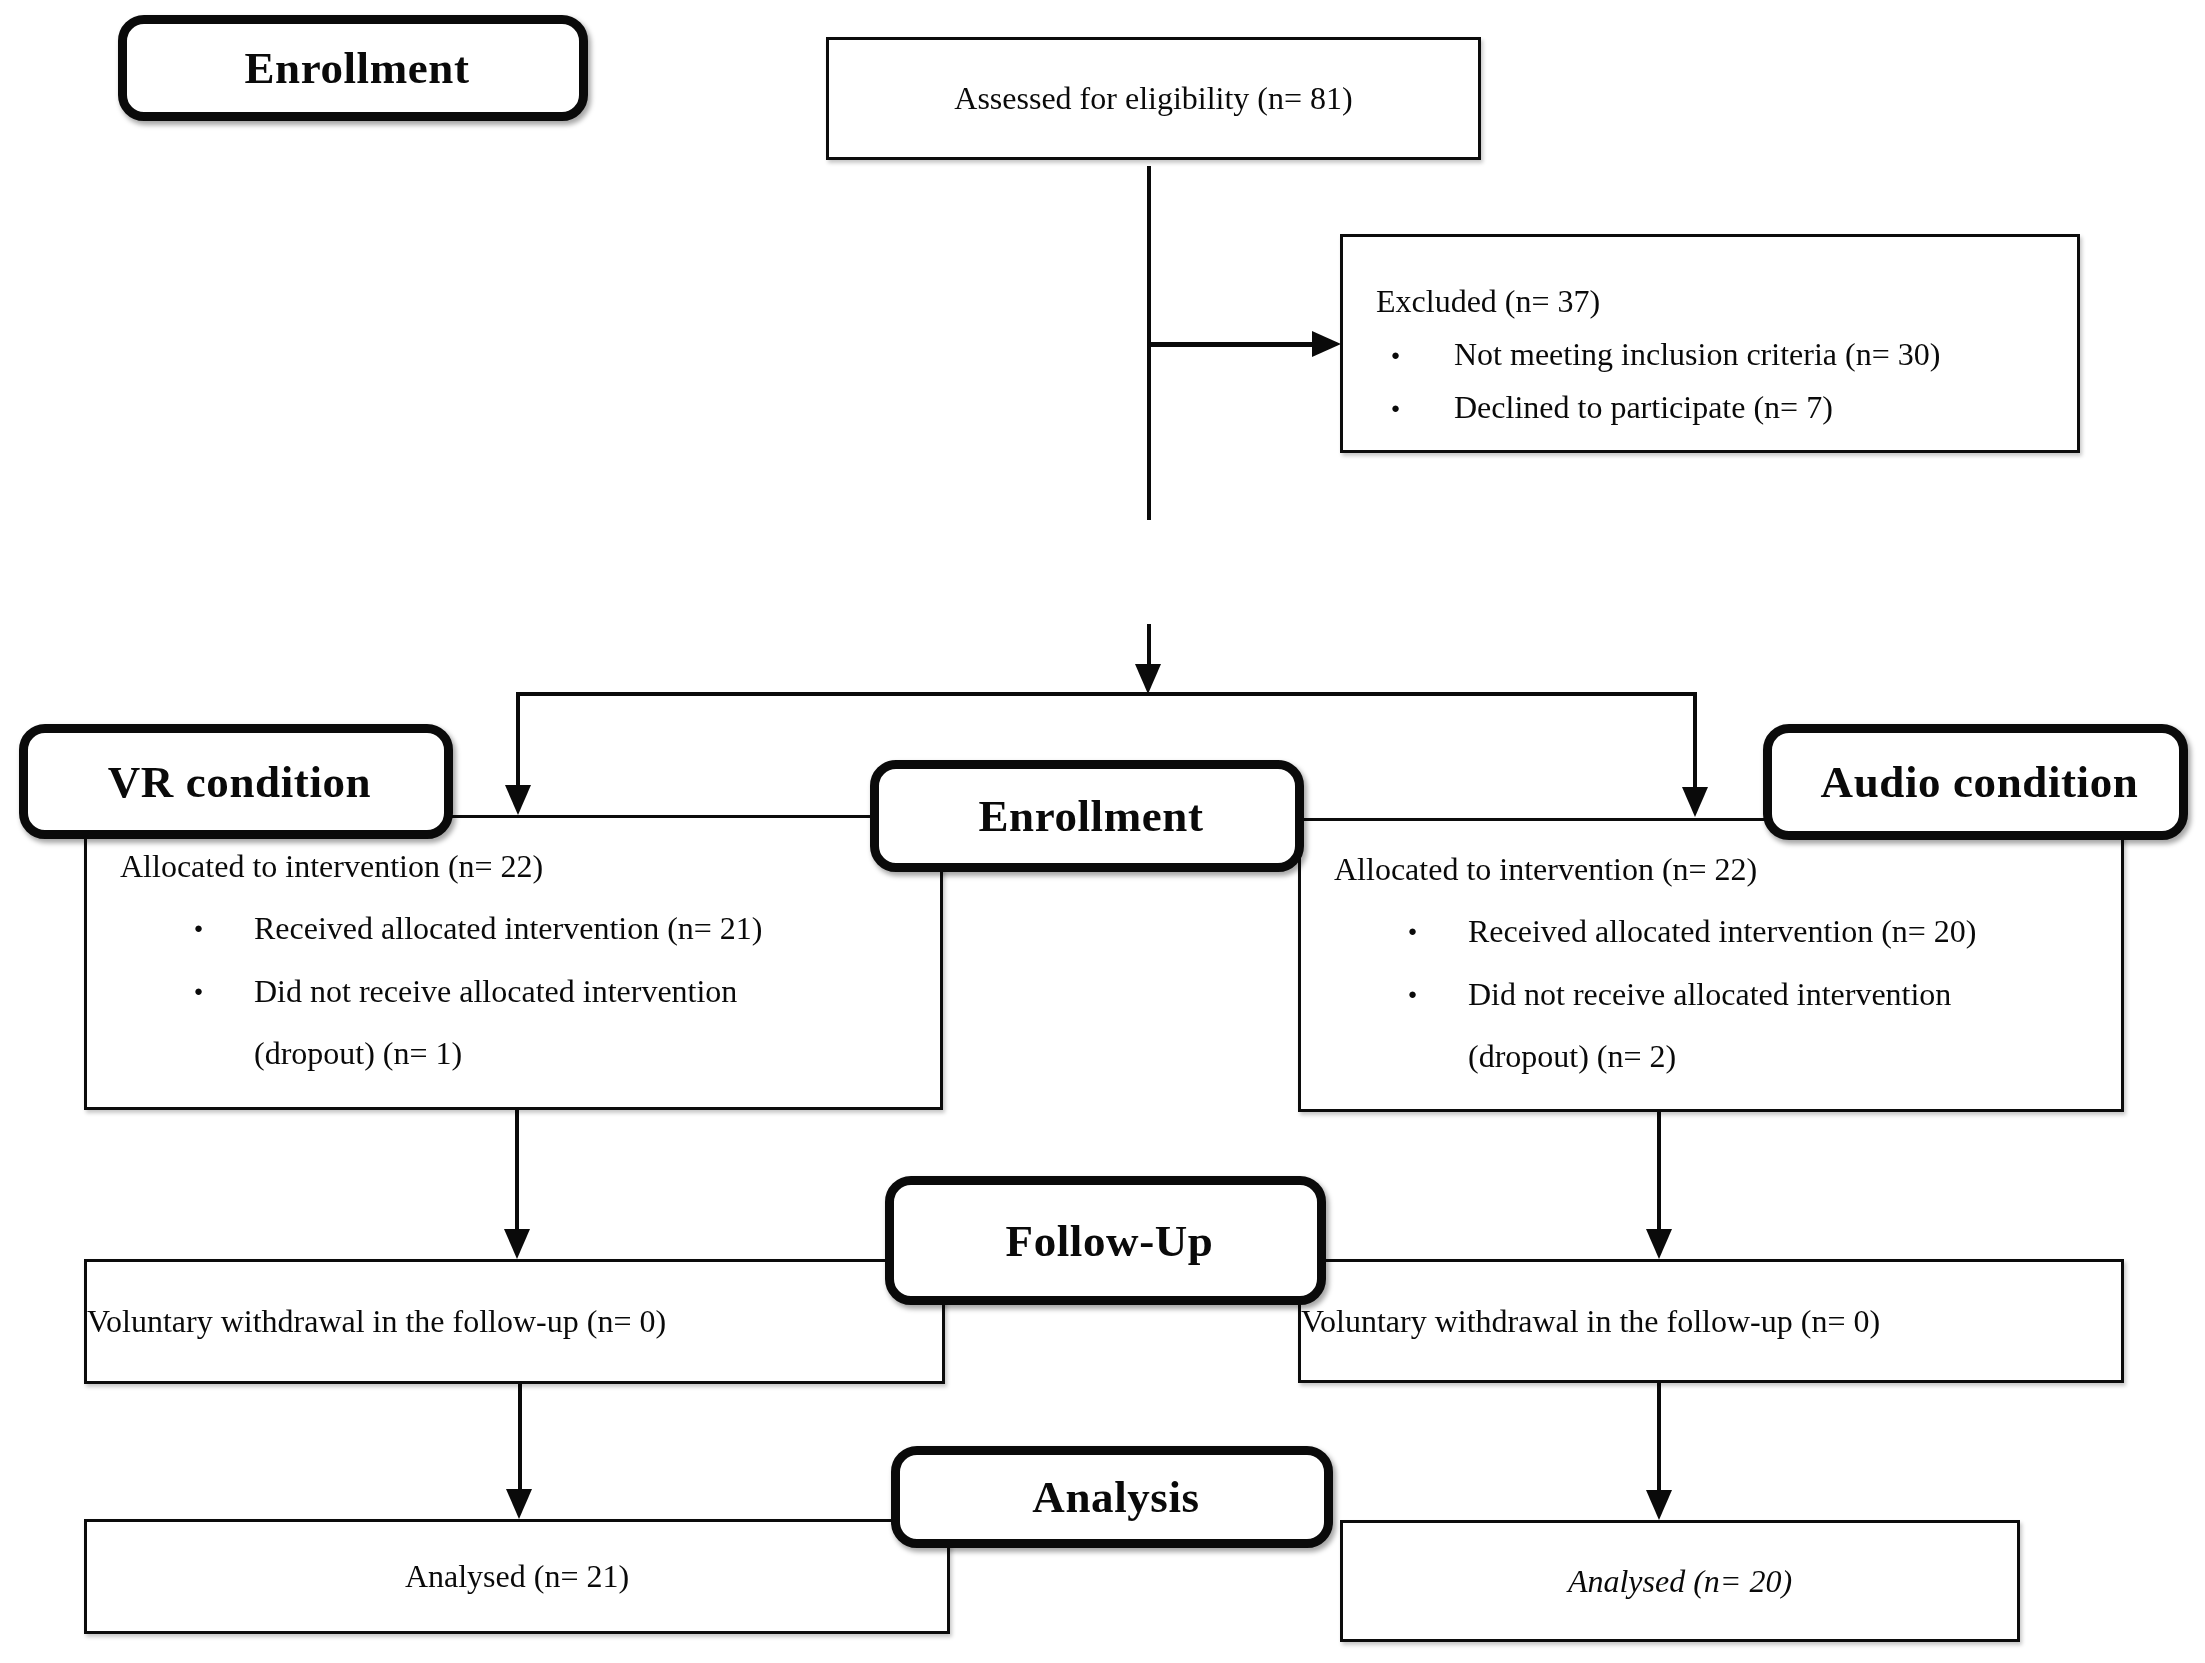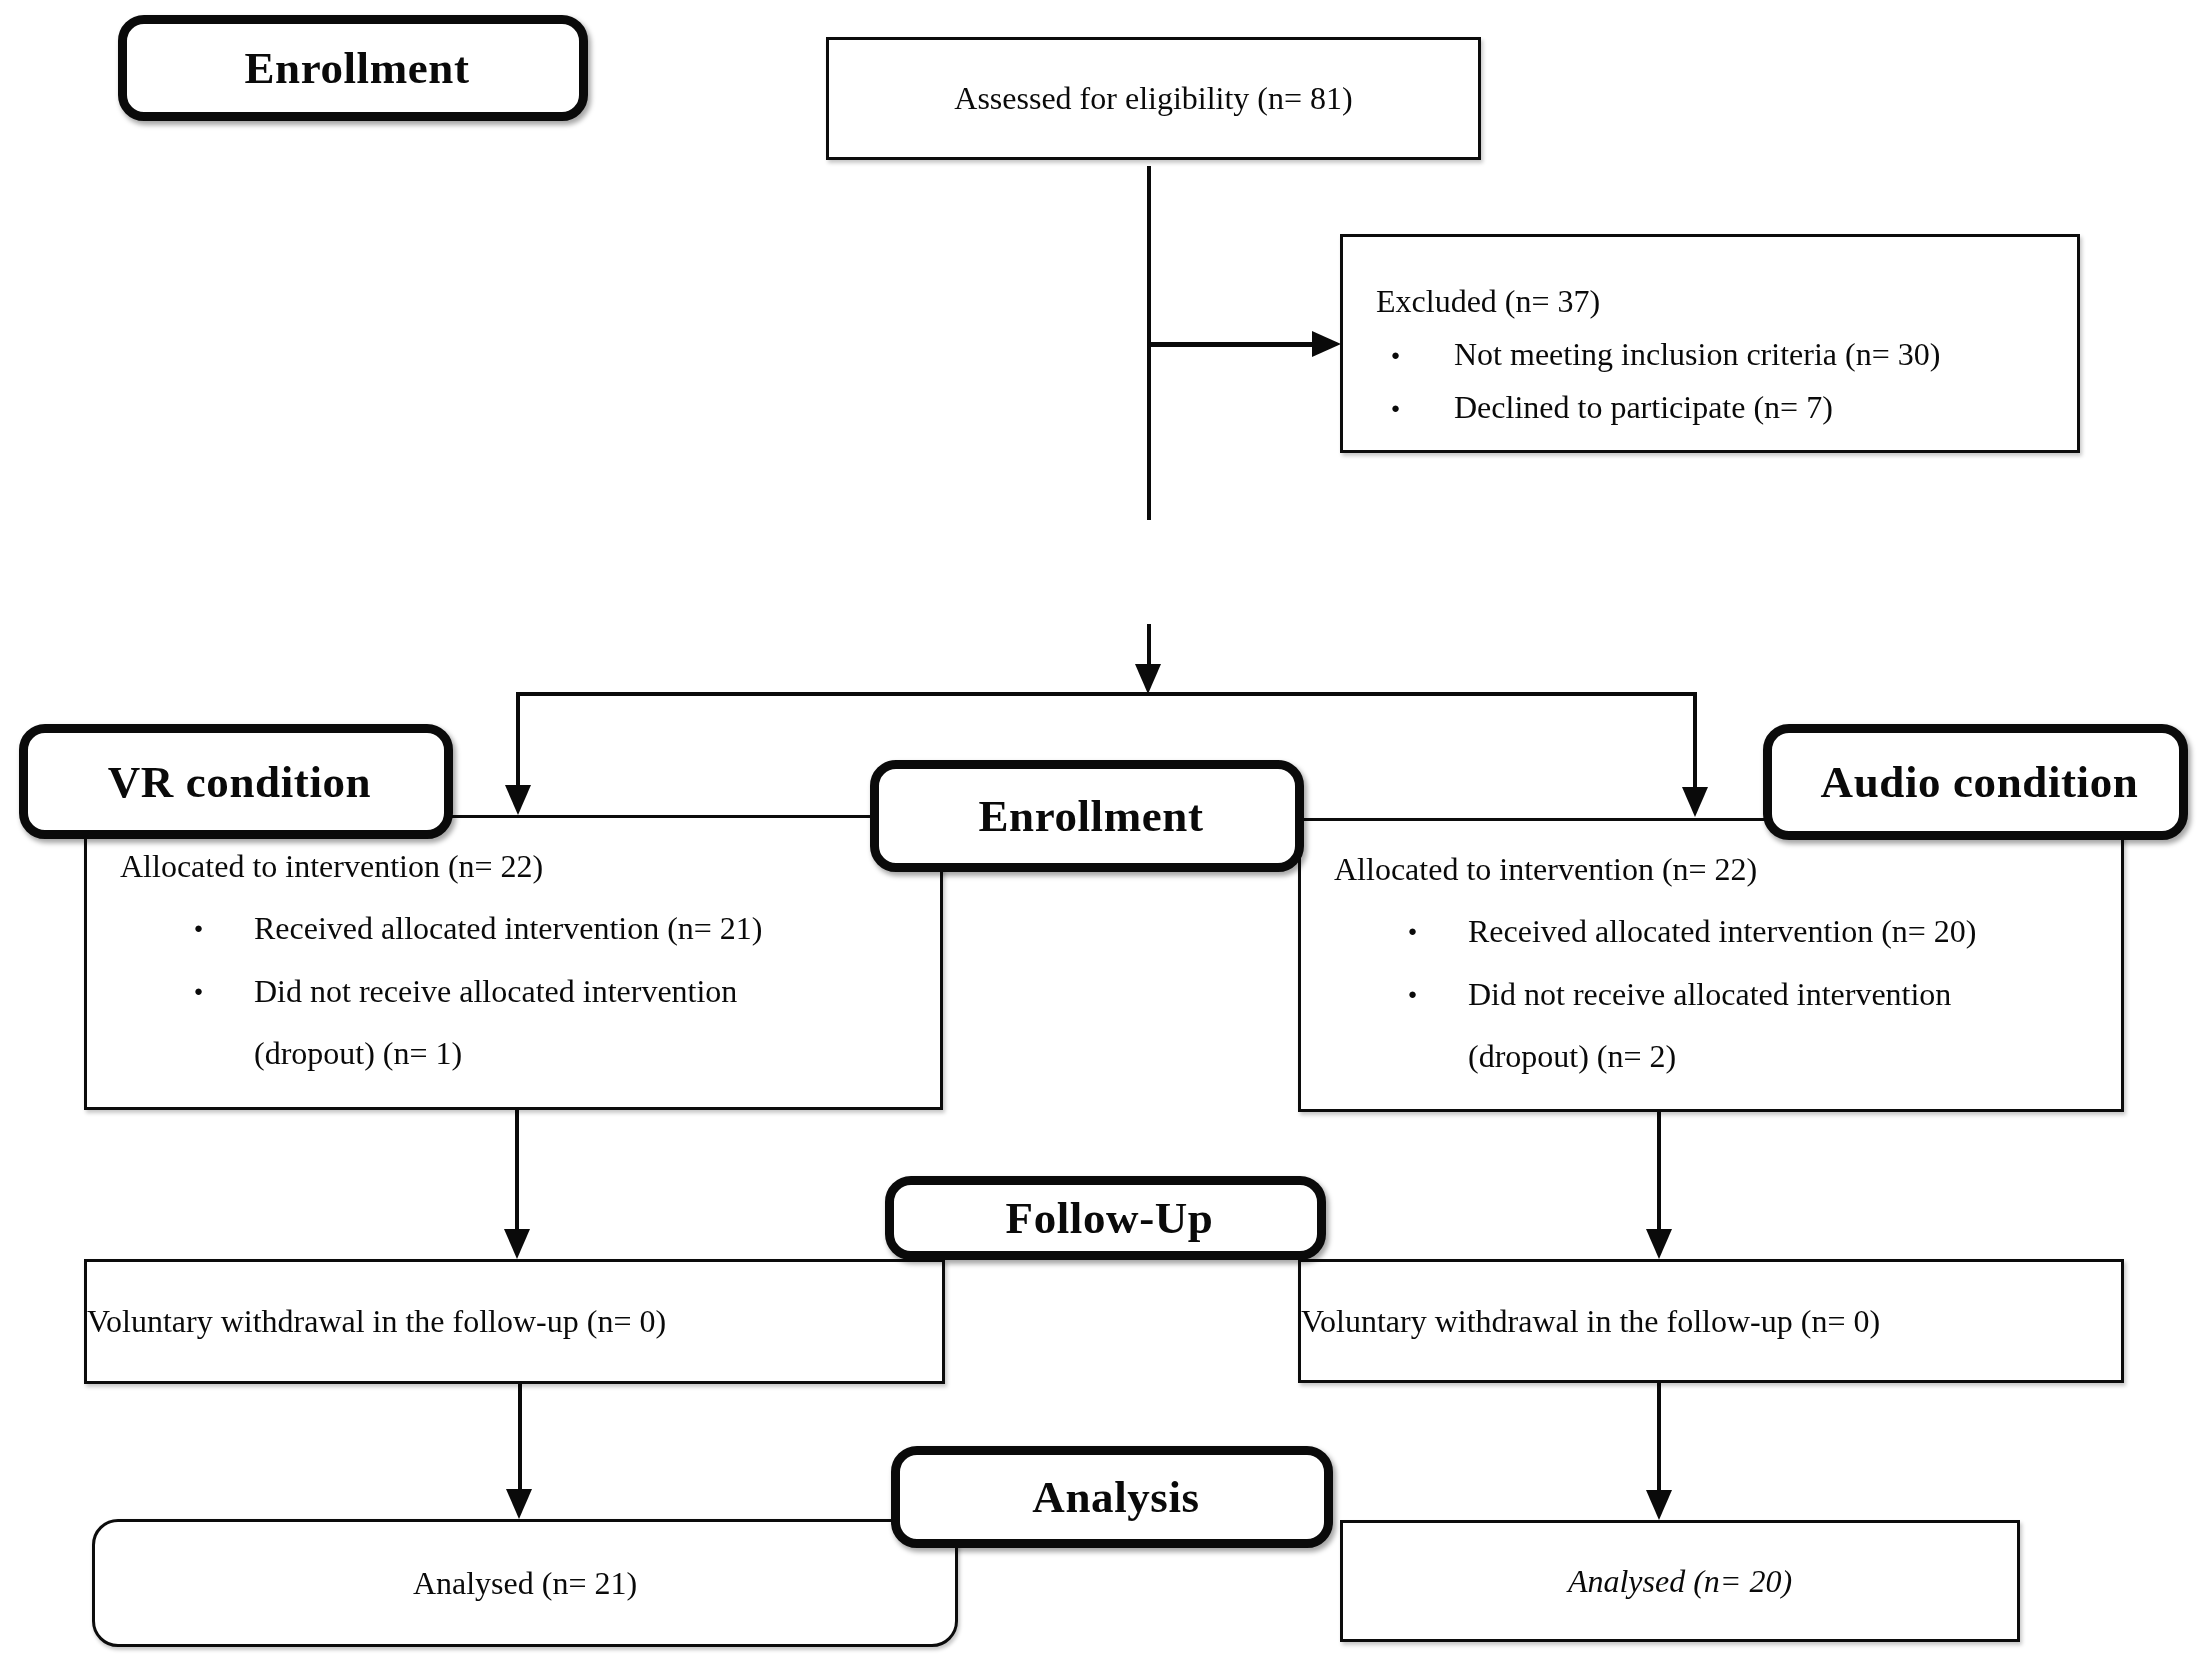--- a/index.html
+++ b/index.html
@@ -77,21 +77,21 @@
 <div id="canvas">
 
   <div class="stage" style="left:118px;top:15px;width:470px;height:106px;">Enrollment</div>
 
   <div class="stage" style="left:18.5px;top:724px;width:434px;height:115px;">VR condition</div>
 
   <div class="stage" style="left:870px;top:760px;width:434px;height:112px;">Enrollment</div>
 
   <div class="stage" style="left:1763px;top:724px;width:425px;height:116px;">Audio condition</div>
 
-  <div class="stage" style="left:885px;top:1176px;width:441px;height:84px;">Follow-Up</div>
+  <div class="stage" style="left:885px;top:1176px;width:441px;height:129px;">Follow-Up</div>
 
   <div class="stage" style="left:891px;top:1446px;width:442px;height:102px;">Analysis</div>
 
   <div class="tbox centered" id="box-assessed" style="left:826px;top:37px;width:655px;height:123px;text-align:right;">
     <span>Assessed for eligibility (n= 81)</span>
   </div>
 
   <div class="tbox" id="box-excluded" style="left:1340px;top:234px;width:740px;height:219px;">
     <div class="body">
       <div>Excluded (n= 37)</div>
@@ -126,21 +126,21 @@
   </div>
 
   <div class="tbox vcenter-left" id="box-fu-vr" style="left:84px;top:1259px;width:861px;height:125px;">
     <span>Voluntary withdrawal in the follow-up (n= 0)</span>
   </div>
 
   <div class="tbox vcenter-left" id="box-fu-audio" style="left:1298px;top:1259px;width:826px;height:124px;">
     <span>Voluntary withdrawal in the follow-up (n= 0)</span>
   </div>
 
-  <div class="tbox centered" id="box-an-vr" style="left:92px;top:1519px;width:866px;height:128px;border-radius:26px;">
+  <div class="tbox centered" id="box-an-vr" style="left:84px;top:1519px;width:866px;height:115px;">
     <span>Analysed (n= 21)</span>
   </div>
 
   <div class="tbox centered" id="box-an-audio" style="left:1340px;top:1520px;width:680px;height:122px;font-style:italic;">
     <span>Analysed (n= 20)</span>
   </div>
 
   <div class="line" style="left:1147px;top:166px;width:3.9px;height:354px;"></div>
 
   <div class="line" style="left:1148px;top:342px;width:166px;height:4.5px;"></div>

